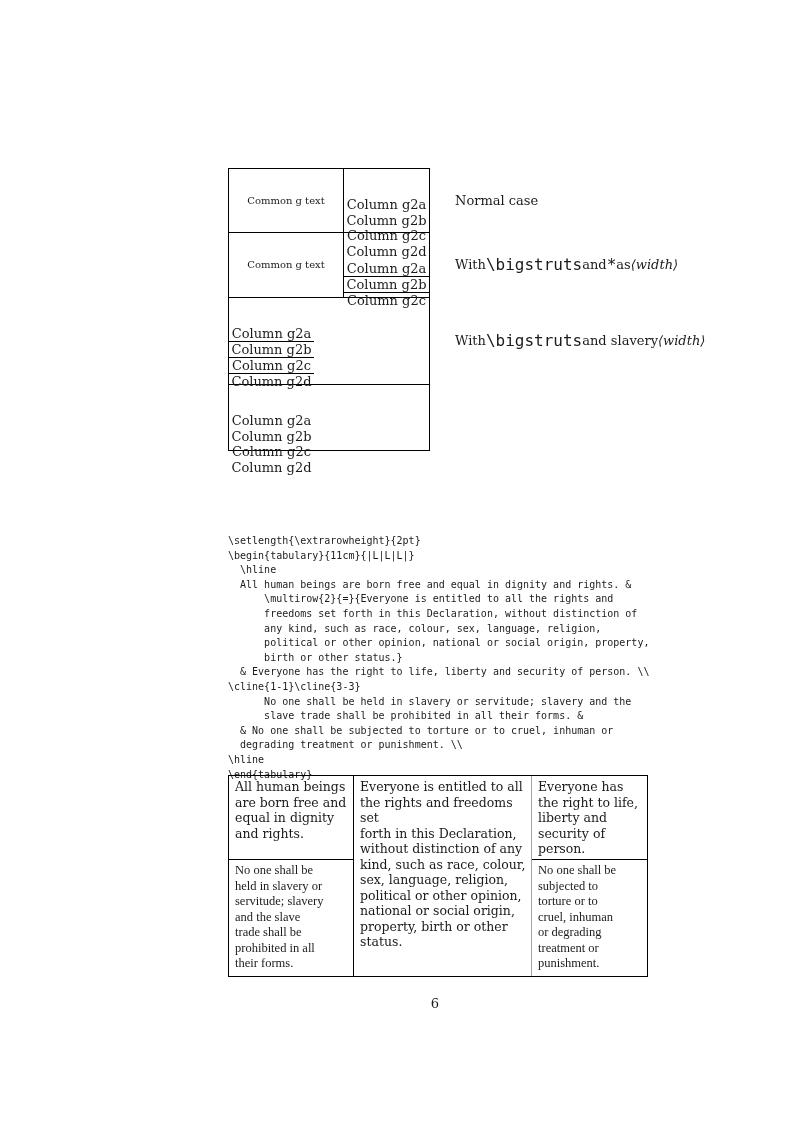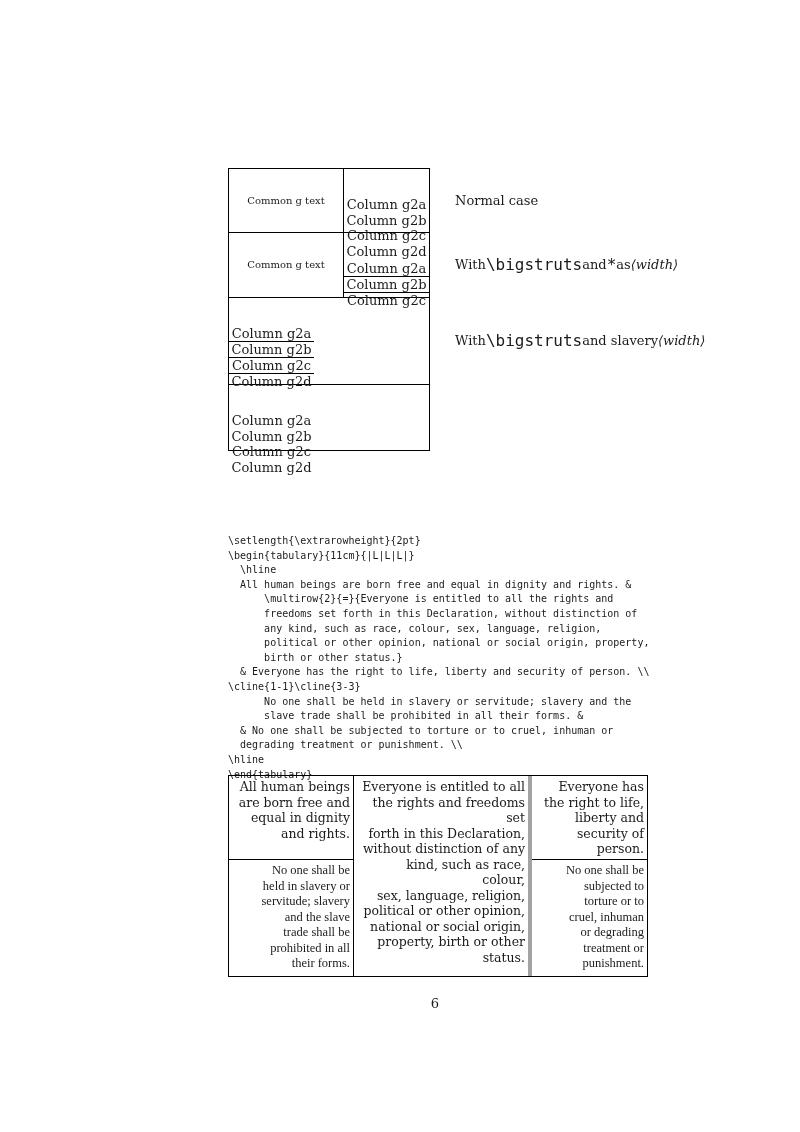--- a/index.html
+++ b/index.html
@@ -52,23 +52,23 @@
     position:absolute; left:228px; top:506px;
     font-family:"DejaVu Sans Mono","Liberation Mono",monospace;
     font-size:10px; line-height:14.6px; white-space:pre;margin-top:28px;
   }
 
   
   .t2 {
     position:absolute; left:228px; top:775px; width:420px; height:202px;
     border:1px solid #000; box-sizing:border-box; display:flex;
   }
-  .t2-col { display:flex; flex-direction:column;text-align:right; }
+  .t2-col { display:flex; flex-direction:column; }
   .t2-col1 { width:125px; border-right:1px solid #000; box-sizing:border-box; }
-  .t2-col2 { width:178px; border-right:4px solid #a3a3a3; box-sizing:border-box; }
+  .t2-col2 { width:178px; border-right:1px solid #a3a3a3; box-sizing:border-box; }
   .t2-col3 { flex:1; }
   .t2-cell {
     font-size:12.5px; line-height:15.5px; padding:3px 3px 0 6px;
     white-space:pre-line; overflow:hidden;
   }
   .t2-row1 { height:84px; border-bottom:1px solid #000; box-sizing:border-box; }
   .t2-row2 { flex:1;font-family:Liberation Serif, serif; }
   .t2-span { height:100%; box-sizing:border-box; }
 
   .footer { position:absolute; left:195px; top:996px; width:480px; text-align:center; font-size:13px; }

